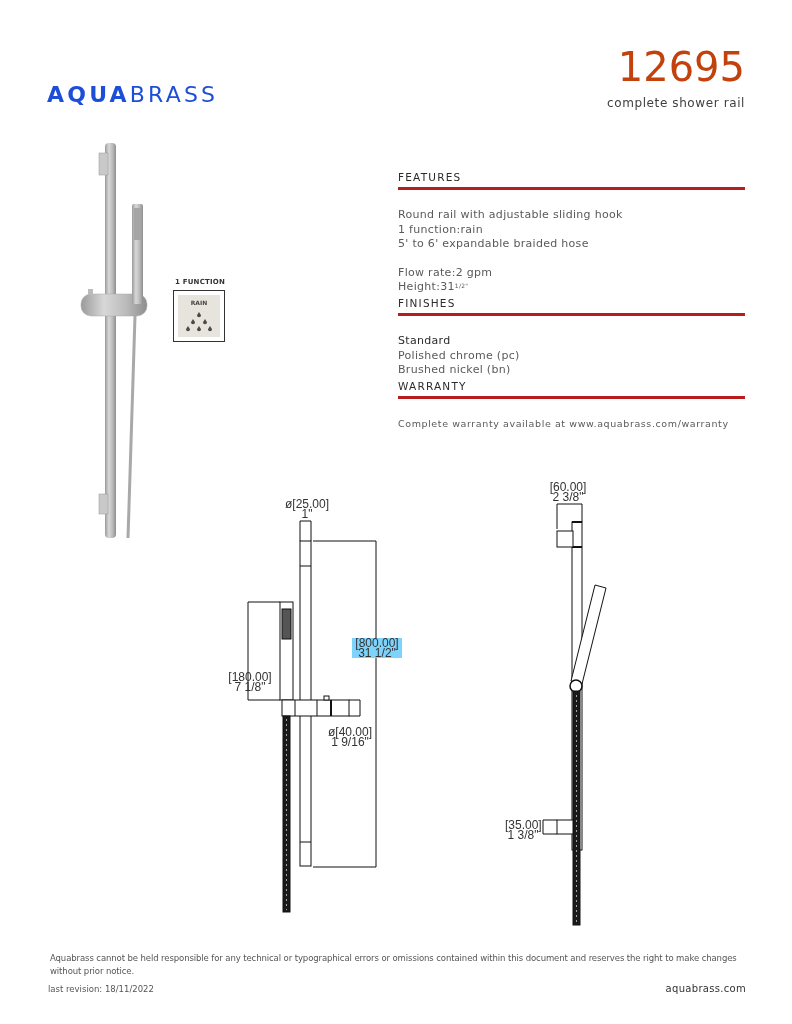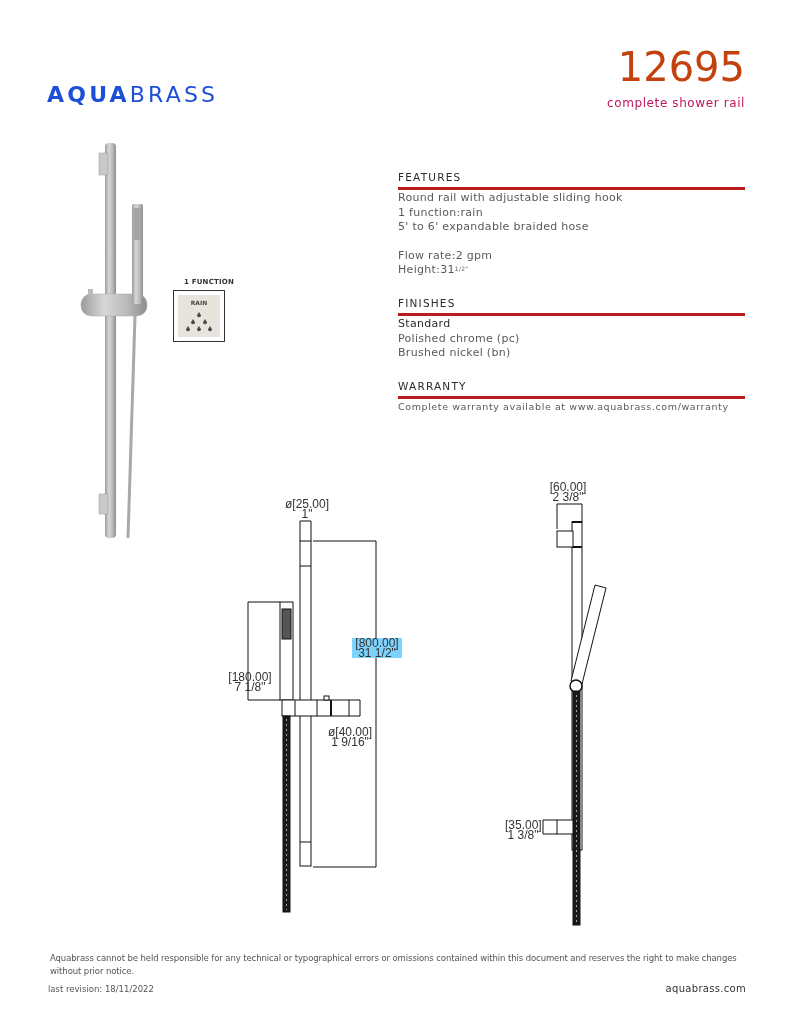--- a/index.html
+++ b/index.html
@@ -3,27 +3,27 @@
 <meta charset="utf-8">
 <style>
   html, body { margin:0; padding:0; background:#ffffff; }
   body { width:792px; height:1024px; position:relative; overflow:hidden;
          font-family:"DejaVu Sans", sans-serif; color:#4a4a4a; }
   .abs { position:absolute; }
   .logo { left:47px; top:60px; font-size:22px; letter-spacing:3.2px; color:#1d4ed8; white-space:nowrap;margin-top:22px; }
   .logo .bold { font-weight:bold; }
   .logo .light { font-weight:normal; }
   .model { right:47px; top:44px; font-size:40px; color:#c2410c; font-weight:normal; letter-spacing:0px; text-align:center; font-family:"DejaVu Sans", sans-serif; }
-  .model-sub { right:47px; top:96px; font-size:12px; color:#be185d; letter-spacing:0.6px; text-align:right; }
+  .model-sub { right:47px; top:96px; font-size:12px; color:#404040; letter-spacing:0.6px; text-align:right; }
   .section { left:398px; width:347px; }
   .sec-h { font-size:10.5px; letter-spacing:1.2px; color:#2b2b2b; padding-bottom:4px; border-bottom:3px solid #b91c1c; }
-  .sec-body { font-size:11px; color:#5a5a5a; line-height:14.5px; letter-spacing:0.3px; margin-top:1px; }
+  .sec-body { font-size:11px; color:#5a5a5a; line-height:14.5px; letter-spacing:0.3px; margin-top:18px; }
   .sec-body .dark { color:#2b2b2b; }
   .sup { font-size:6px; vertical-align:top; position:relative; top:-1px; }
-  .func-label { left:175px; top:278px; font-size:7px; font-weight:bold; color:#333; letter-spacing:0.2px;margin-left:9px; }
+  .func-label { left:175px; top:278px; font-size:7px; font-weight:bold; color:#333; letter-spacing:0.2px; }
   .func-box { left:173px; top:290px; width:52px; height:52px; border:1px solid #333; box-sizing:border-box; background:#fff; }
   .func-inner { position:absolute; left:4px; top:4px; width:42px; height:42px; background:#e7e4dd; }
   .func-inner .rain { position:absolute; top:4px; width:100%; text-align:center; font-size:6px; font-weight:bold; color:#444; }
   .dim { font-size:12px; color:#333; text-align:center; line-height:10px; white-space:nowrap; font-family:"Liberation Sans", sans-serif; }
   .footer-note { left:50px; top:952px; width:700px; font-size:8.5px; color:#555; line-height:13px; letter-spacing:-0.1px; }
   .footer-rev { left:48px; top:984px; font-size:8.5px; color:#555; }
   .footer-url { right:46px; top:983px; font-size:10px; color:#333; letter-spacing:0.3px; }
 </style>
 </head>
 <body>

